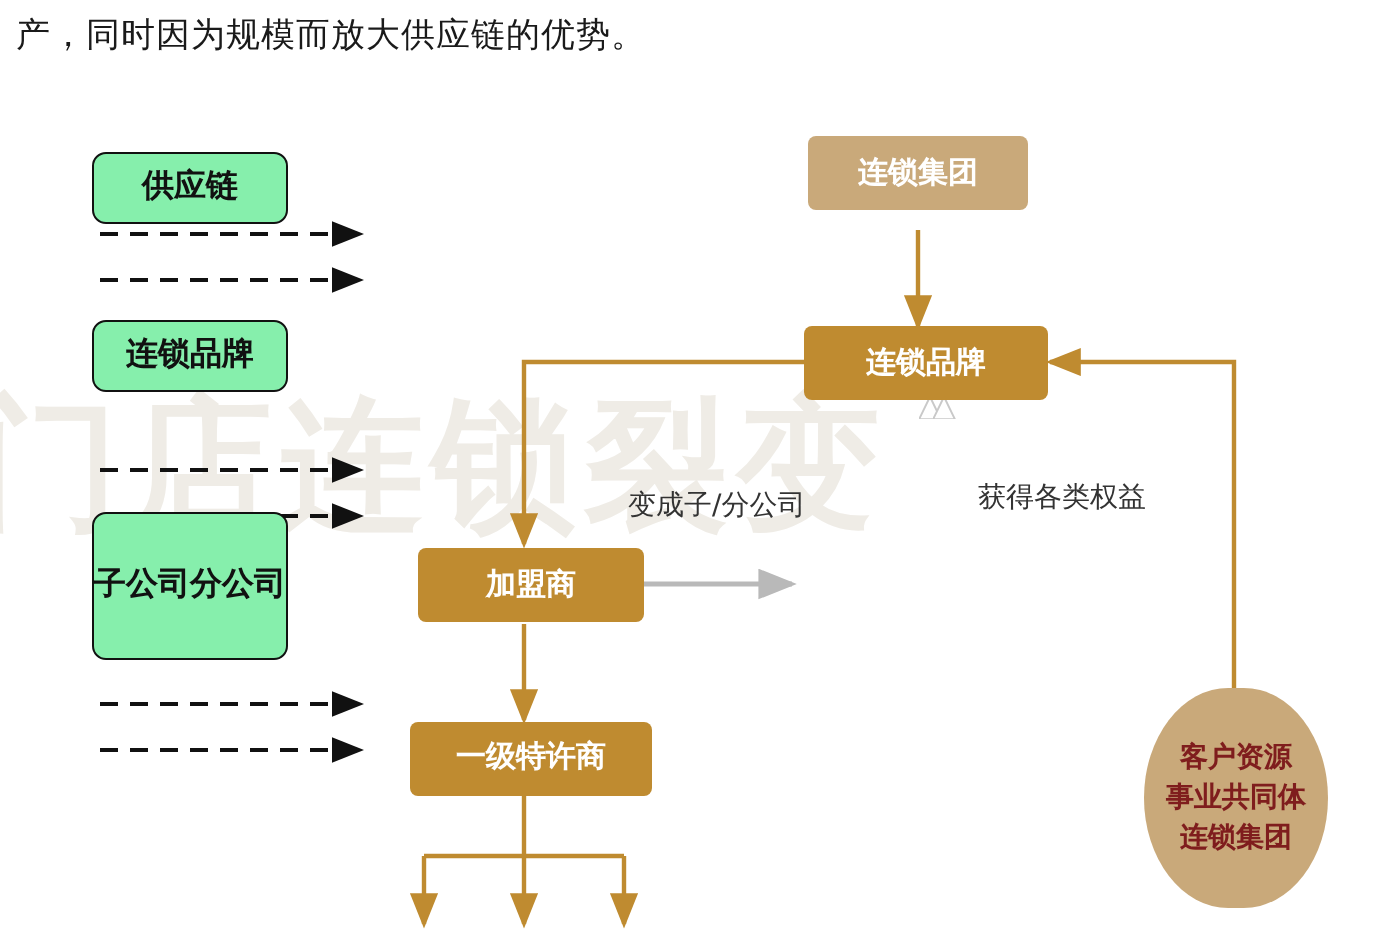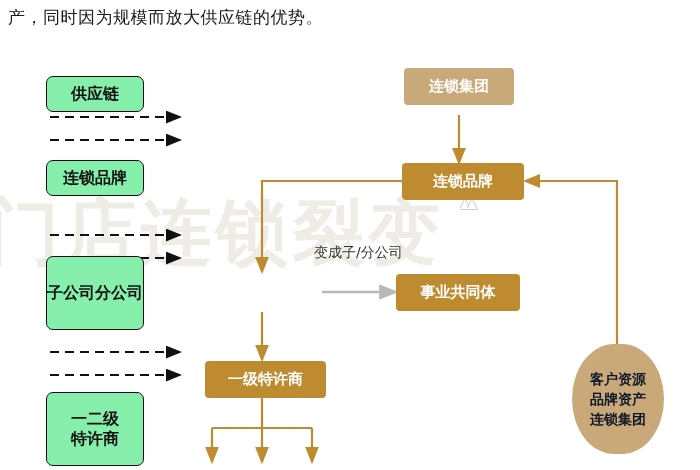--- a/index.html
+++ b/index.html
@@ -72,21 +72,21 @@
   }
   .fill-box-light {
     background: #c9a97a;
     color: #ffffff;
     font-weight: bold;
     font-size: 15px;
     border-radius: 4px;
   }
   .pill {
     background: #c9a97a;
-    color: #0f172a;
+    color: #7f1d1d;
     font-weight: bold;
     font-size: 14px;
     border-radius: 46px / 60px;
     flex-direction: column;
     line-height: 1.45;
     text-align: center;
   }
   .label-text {
     position: absolute;
     font-size: 14px;
@@ -164,44 +164,41 @@
 
   <div class="node outline-box" style="left:46px; top:160px; width:98px; height:36px;">
     <span>连锁品牌</span>
   </div>
 
   <div class="node outline-box" style="left:46px; top:256px; width:98px; height:74px; flex-direction:row;">
     <span>子公司</span>
     <span>分公司</span>
   </div>
 
-  <div class="node outline-box" style="left:46px; top:392px; width:98px; height:74px; flex-direction:column;">
-    <span>一二级</span>
-    <span>特许商</span>
-  </div>
 
   <div class="node fill-box-light" style="left:404px; top:68px; width:110px; height:37px;">
     <span>连锁集团</span>
   </div>
 
   <div class="node fill-box" style="left:402px; top:163px; width:122px; height:37px;">
     <span>连锁品牌</span>
   </div>
 
-
-  <div class="node fill-box" style="left:396px; top:274px; width:124px; height:37px;">
-    <span>事业共同体</span>
-  </div>
+  <div class="node fill-box" style="left:209px; top:274px; width:113px; height:37px;">
+    <span>加盟商</span>
+  </div>
+
 
   <div class="node fill-box" style="left:205px; top:361px; width:121px; height:37px;font-family:Liberation Serif, serif;">
     <span>一级特许商</span>
   </div>
 
   <div class="node pill" style="left:572px; top:344px; width:92px; height:110px;">
     <span>客户资源</span>
-    <span>品牌资产</span>
+    <span>事业共同体</span>
     <span>连锁集团</span>
   </div>
 
   <div class="label-text" style="left:314px; top:244px;">变成子/分公司</div>
 
+  <div class="label-text" style="left:489px; top:240px;">获得各类权益</div>
 
 </div>
 
 </body></html>

